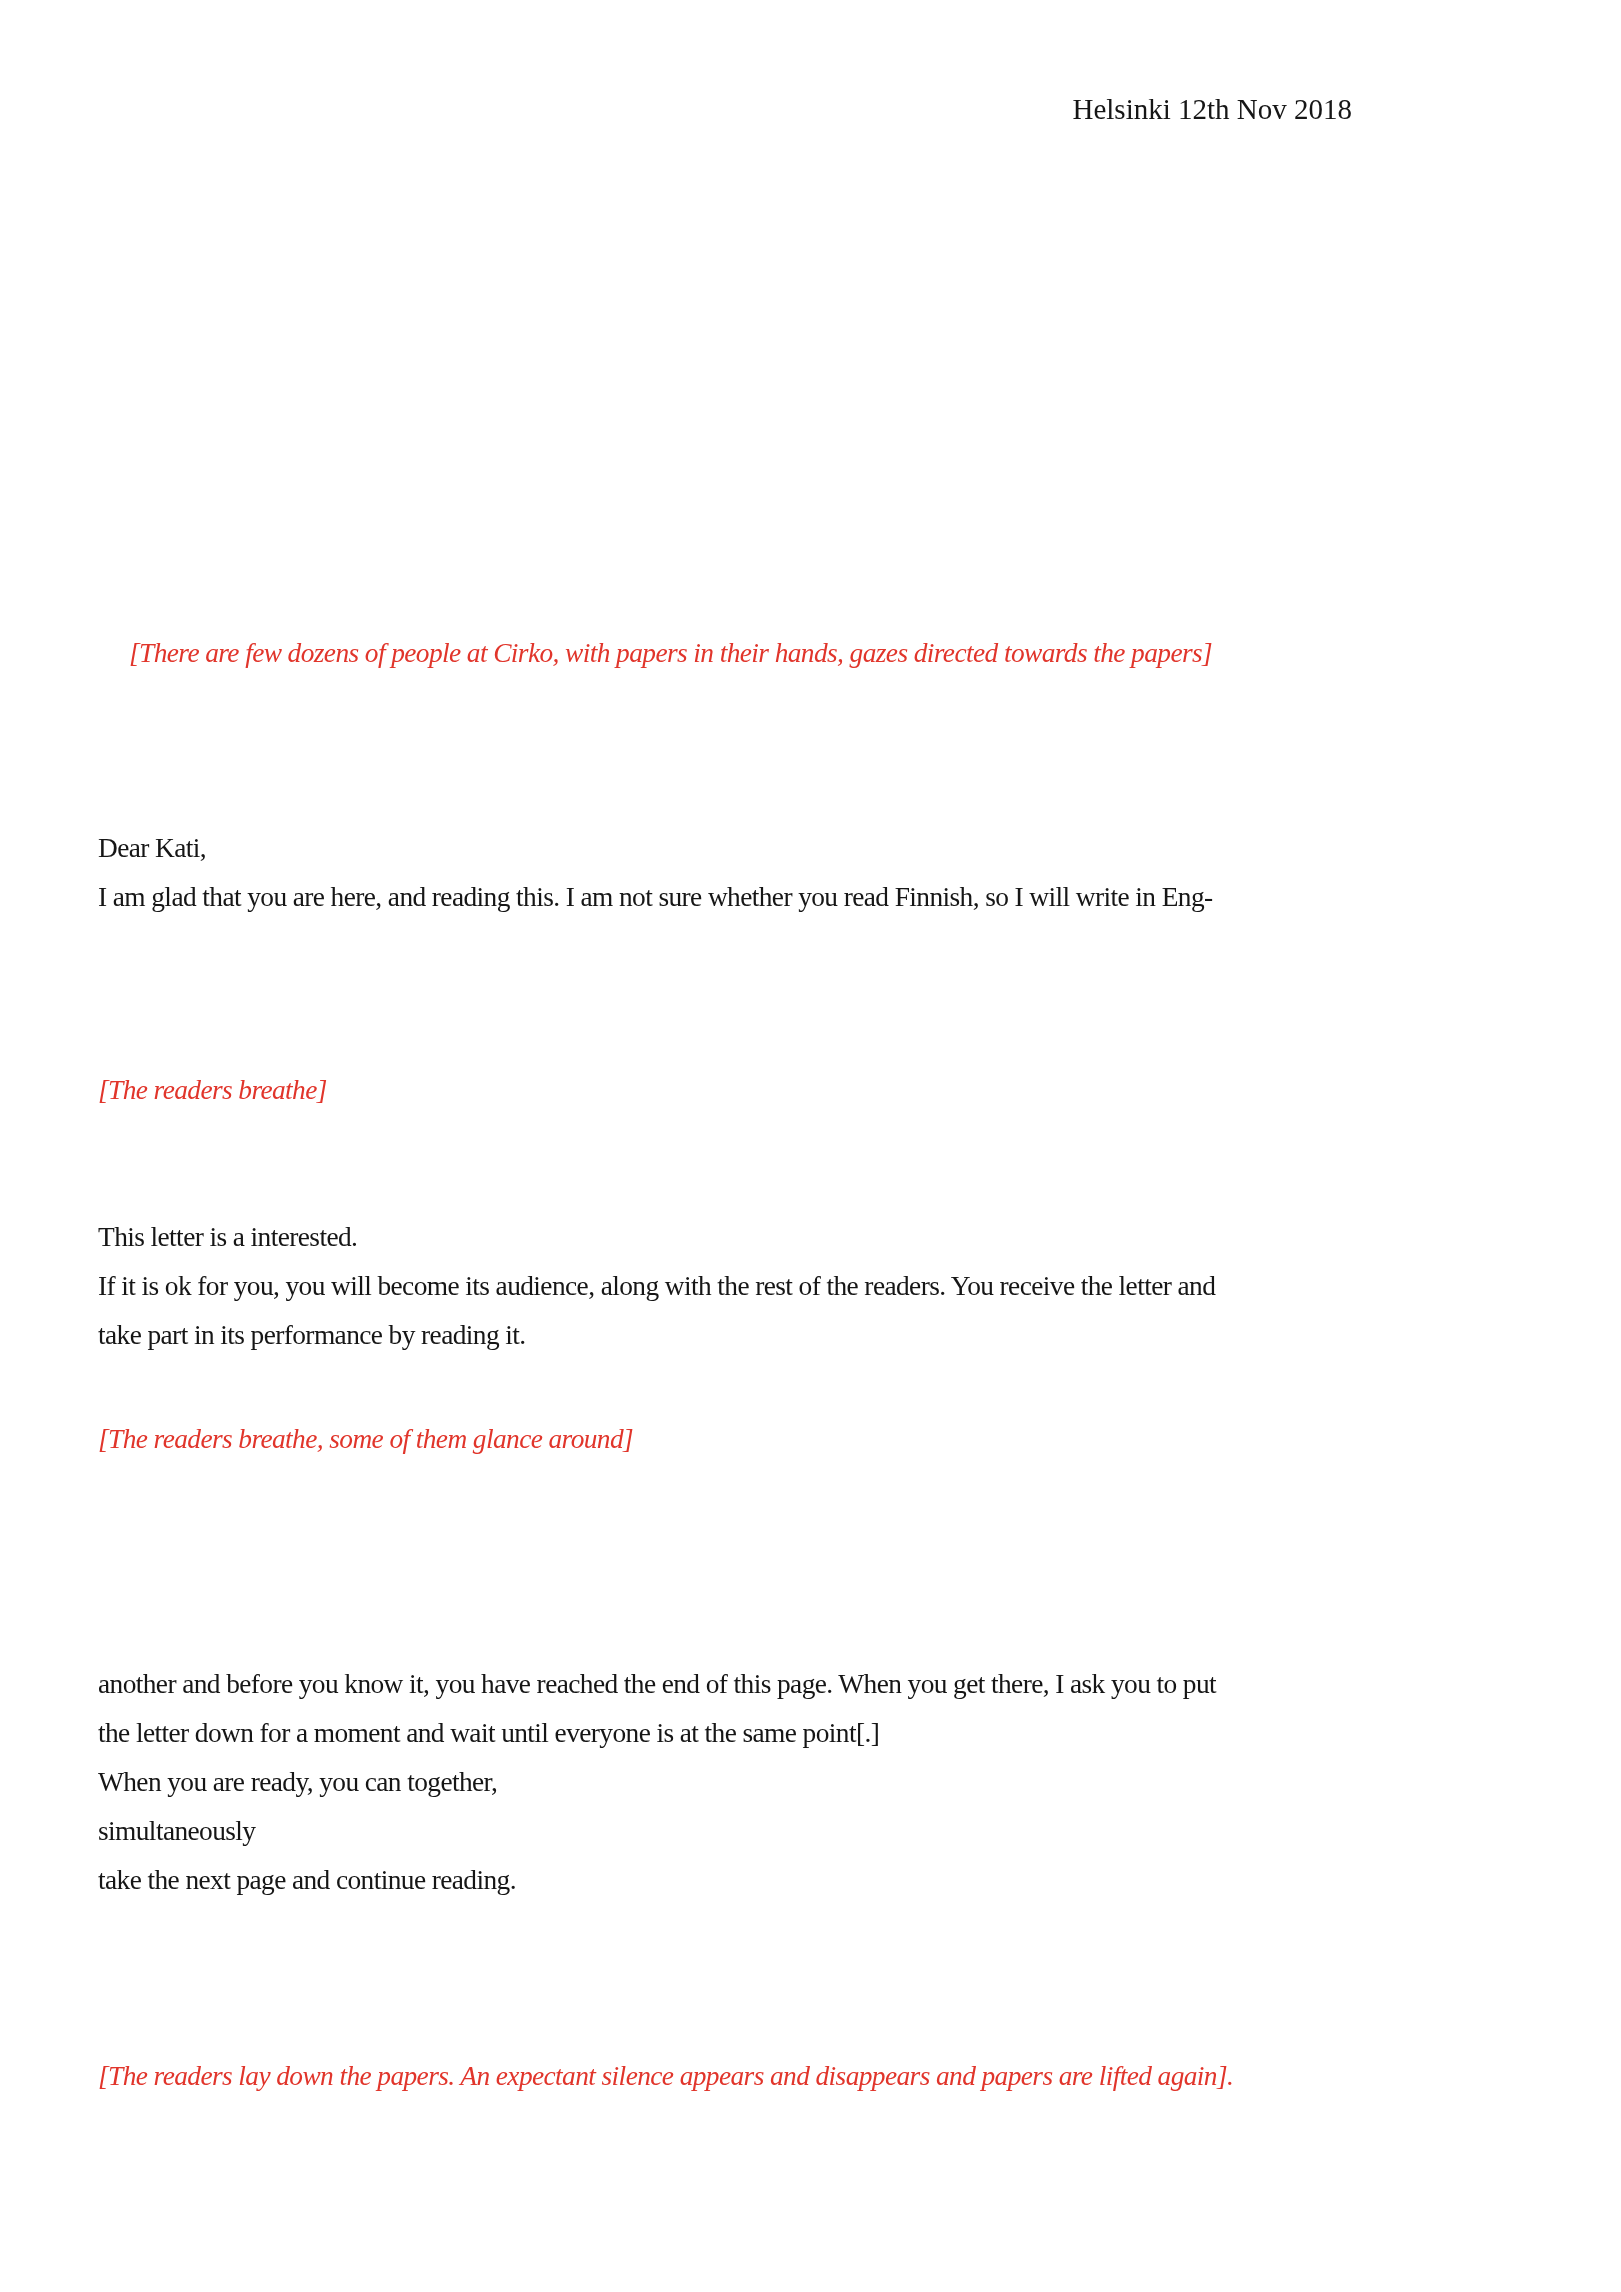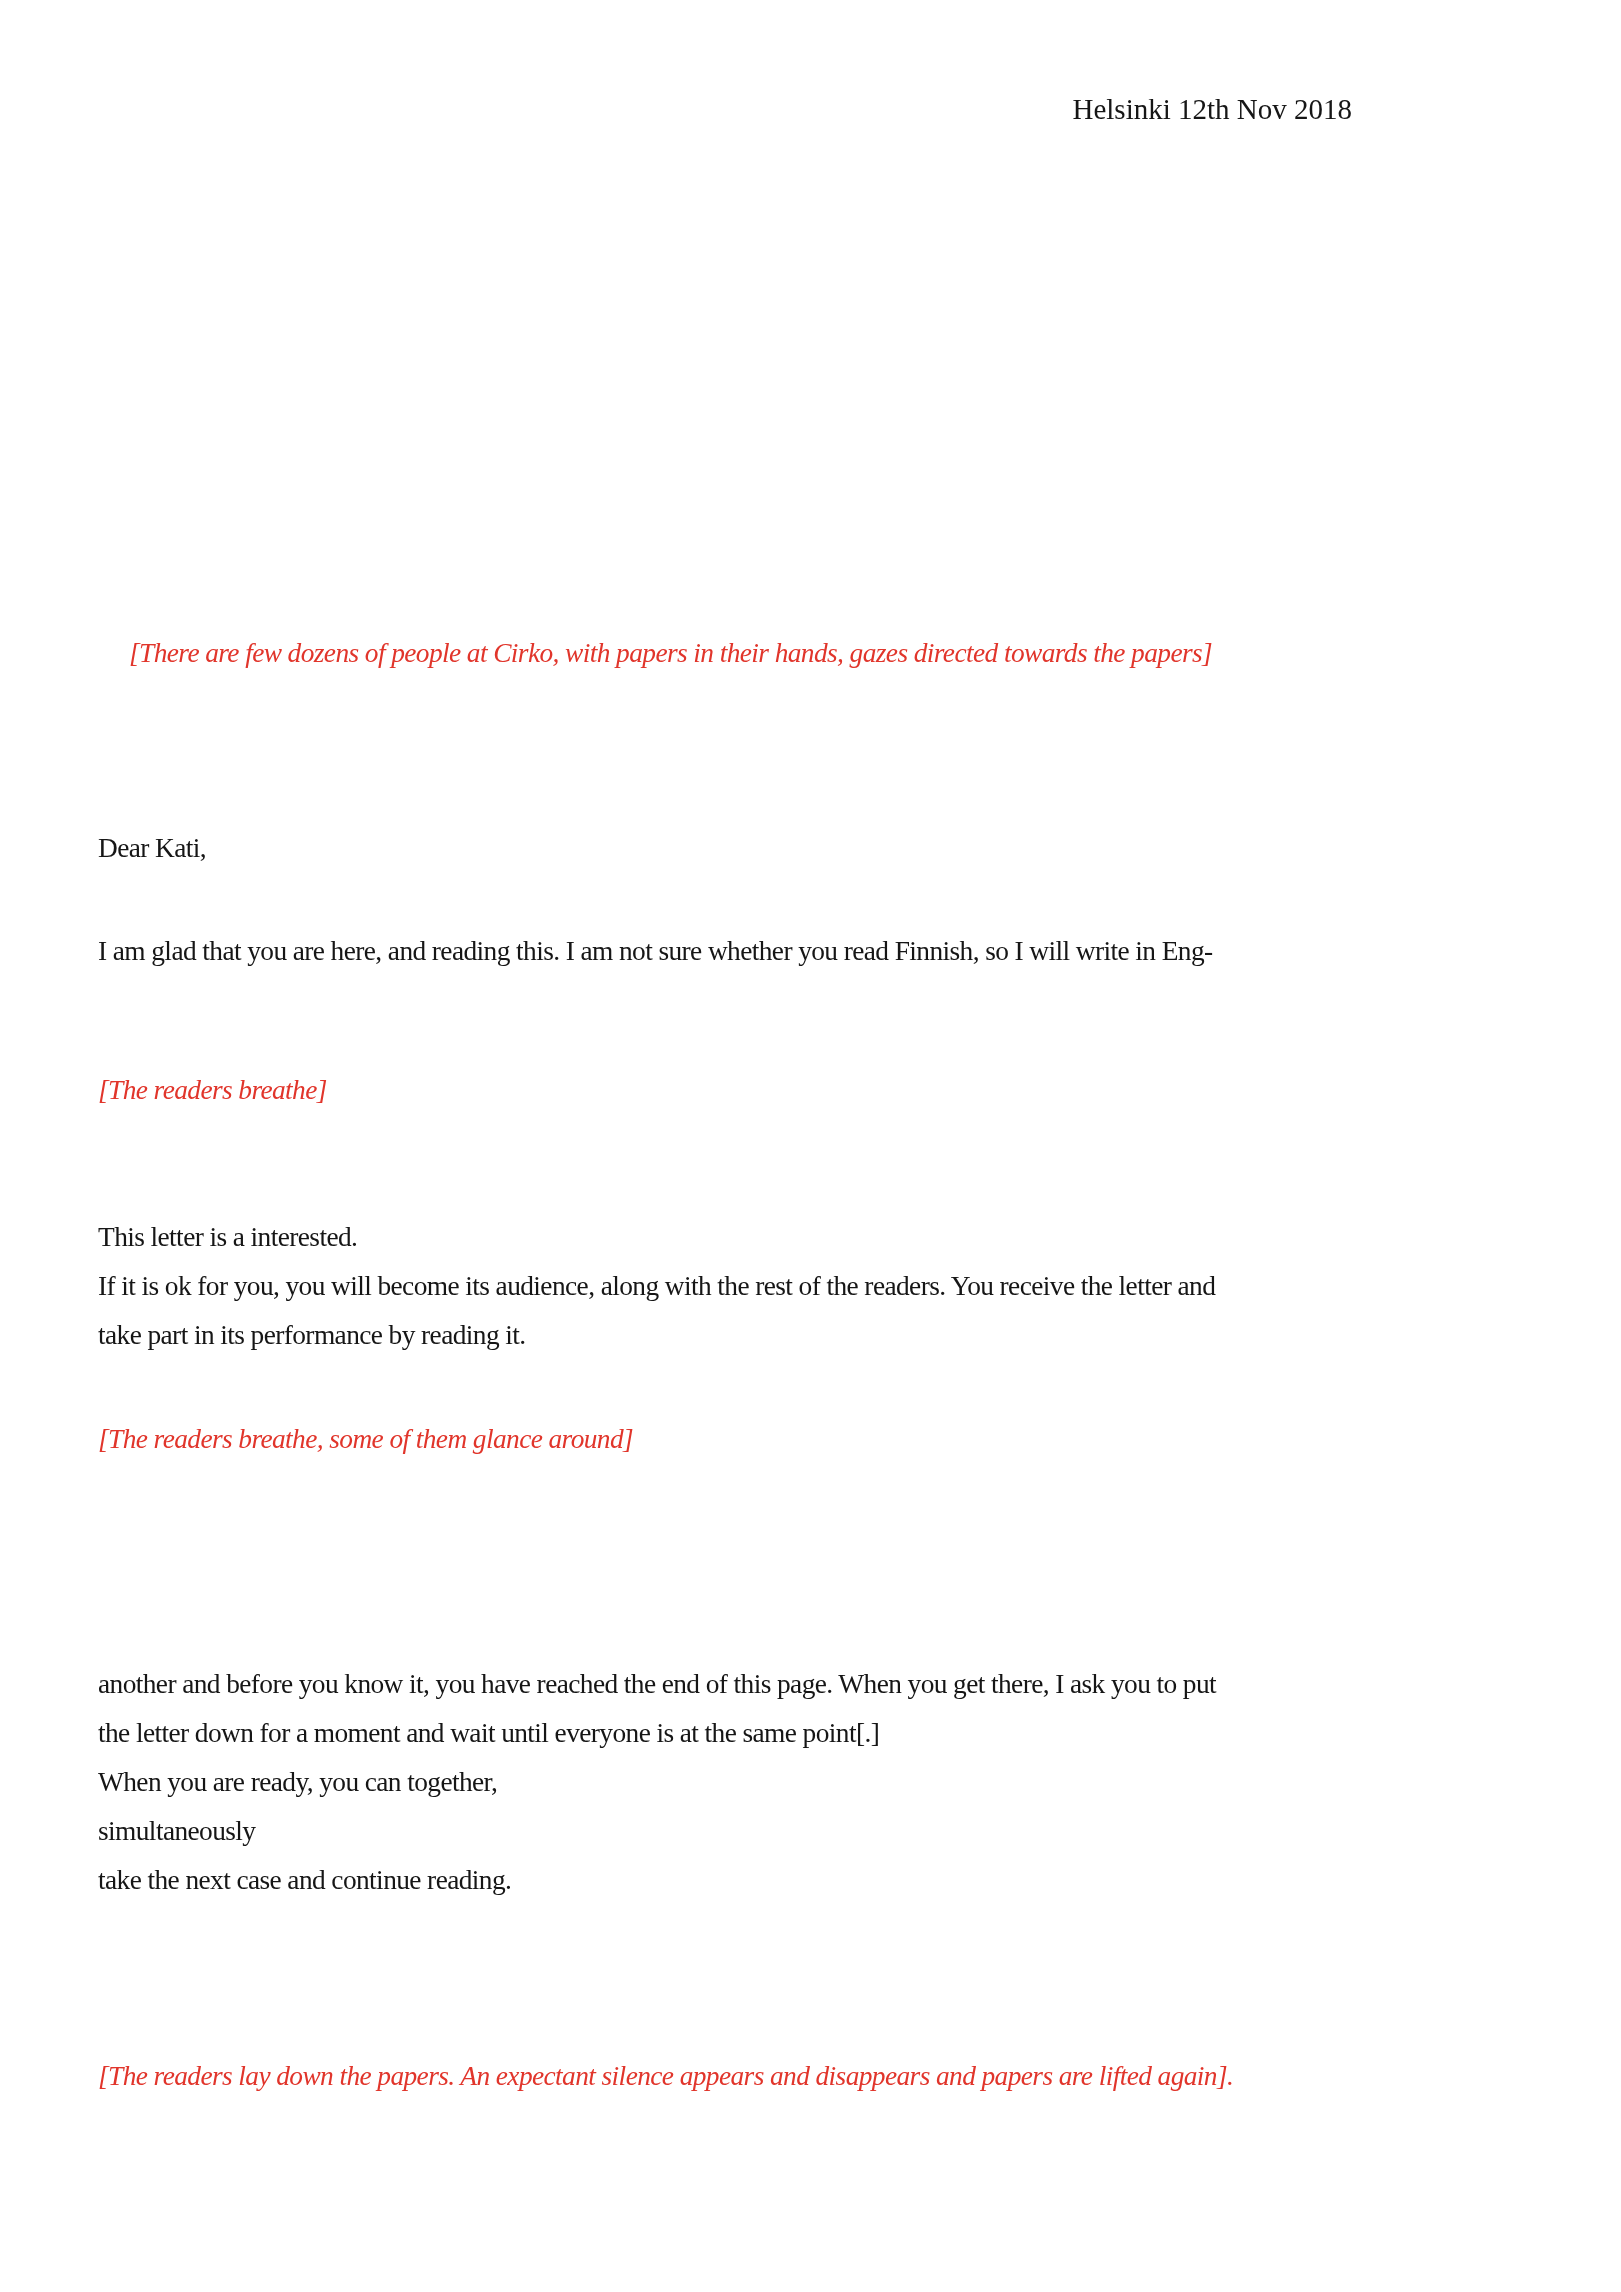--- a/index.html
+++ b/index.html
@@ -33,21 +33,21 @@
   }
   .block .line {
     white-space: nowrap;
   }
   .stage {
     color: var(--stage-color, #e1352b);
     font-style: italic;
   }
   .b-red1  { top: 629px; margin-left: 31px; }
   .b-salut { top: 824px; }
-  .b-para1 { top: 927px; }
+  .b-para1 { top: 873px; }
   .b-red2  { top: 1066px; }
   .b-para2 { top: 1213px; }
   .b-red3  { top: 1415px; }
   .b-para3 { top: 1660px; }
   .b-red4  { top: 2052px; }
 </style>
 </head>
 <body>
 
 <div class="page">
@@ -78,21 +78,21 @@
 
   <div class="block stage b-red3">
     <div class="line">[The readers breathe, some of them glance around]</div>
   </div>
 
   <div class="block b-para3">
     <div class="line">another and before you know it, you have reached the end of this page. When you get there, I ask you to put</div>
     <div class="line">the letter down for a moment and wait until everyone is at the same point[.]</div>
     <div class="line">When you are ready, you can together,</div>
     <div class="line">simultaneously</div>
-    <div class="line">take the next case and continue reading.</div>
+    <div class="line">take the next page and continue reading.</div>
   </div>
 
   <div class="block stage b-red4">
     <div class="line">[The readers lay down the papers. An expectant silence appears and disappears and papers are lifted again].</div>
   </div>
 
 </div>
 
 
 </body></html>

